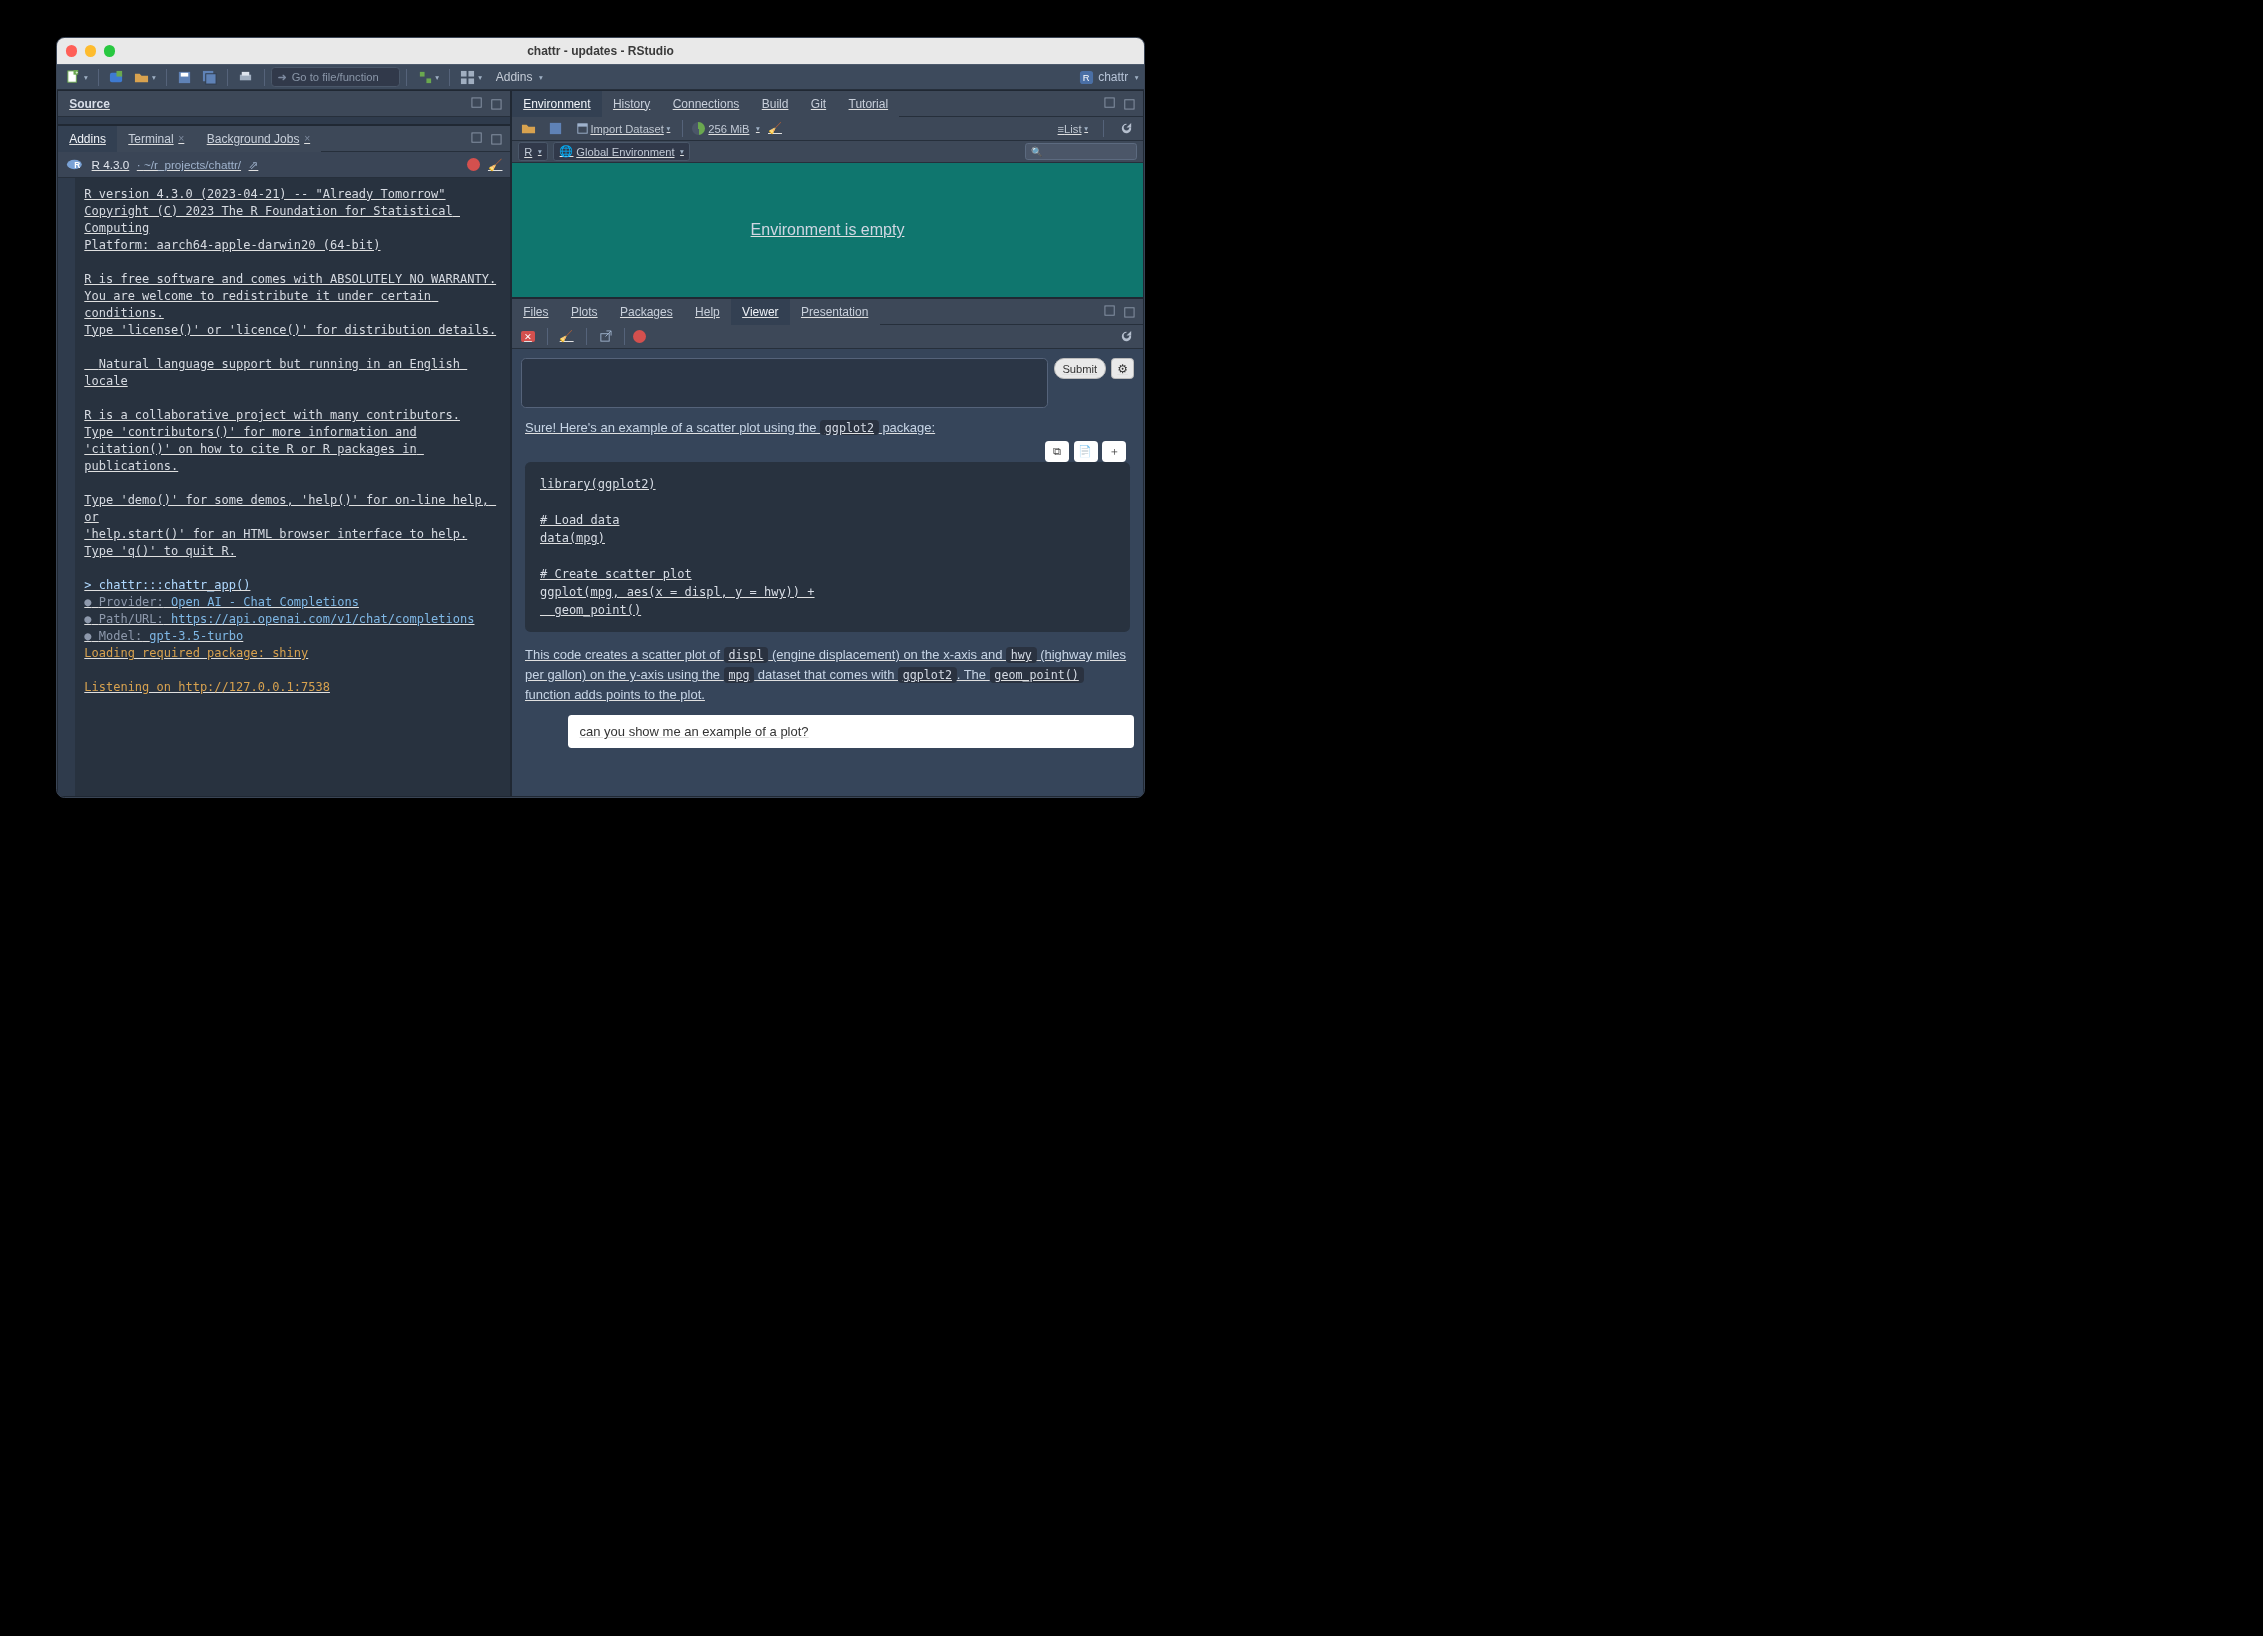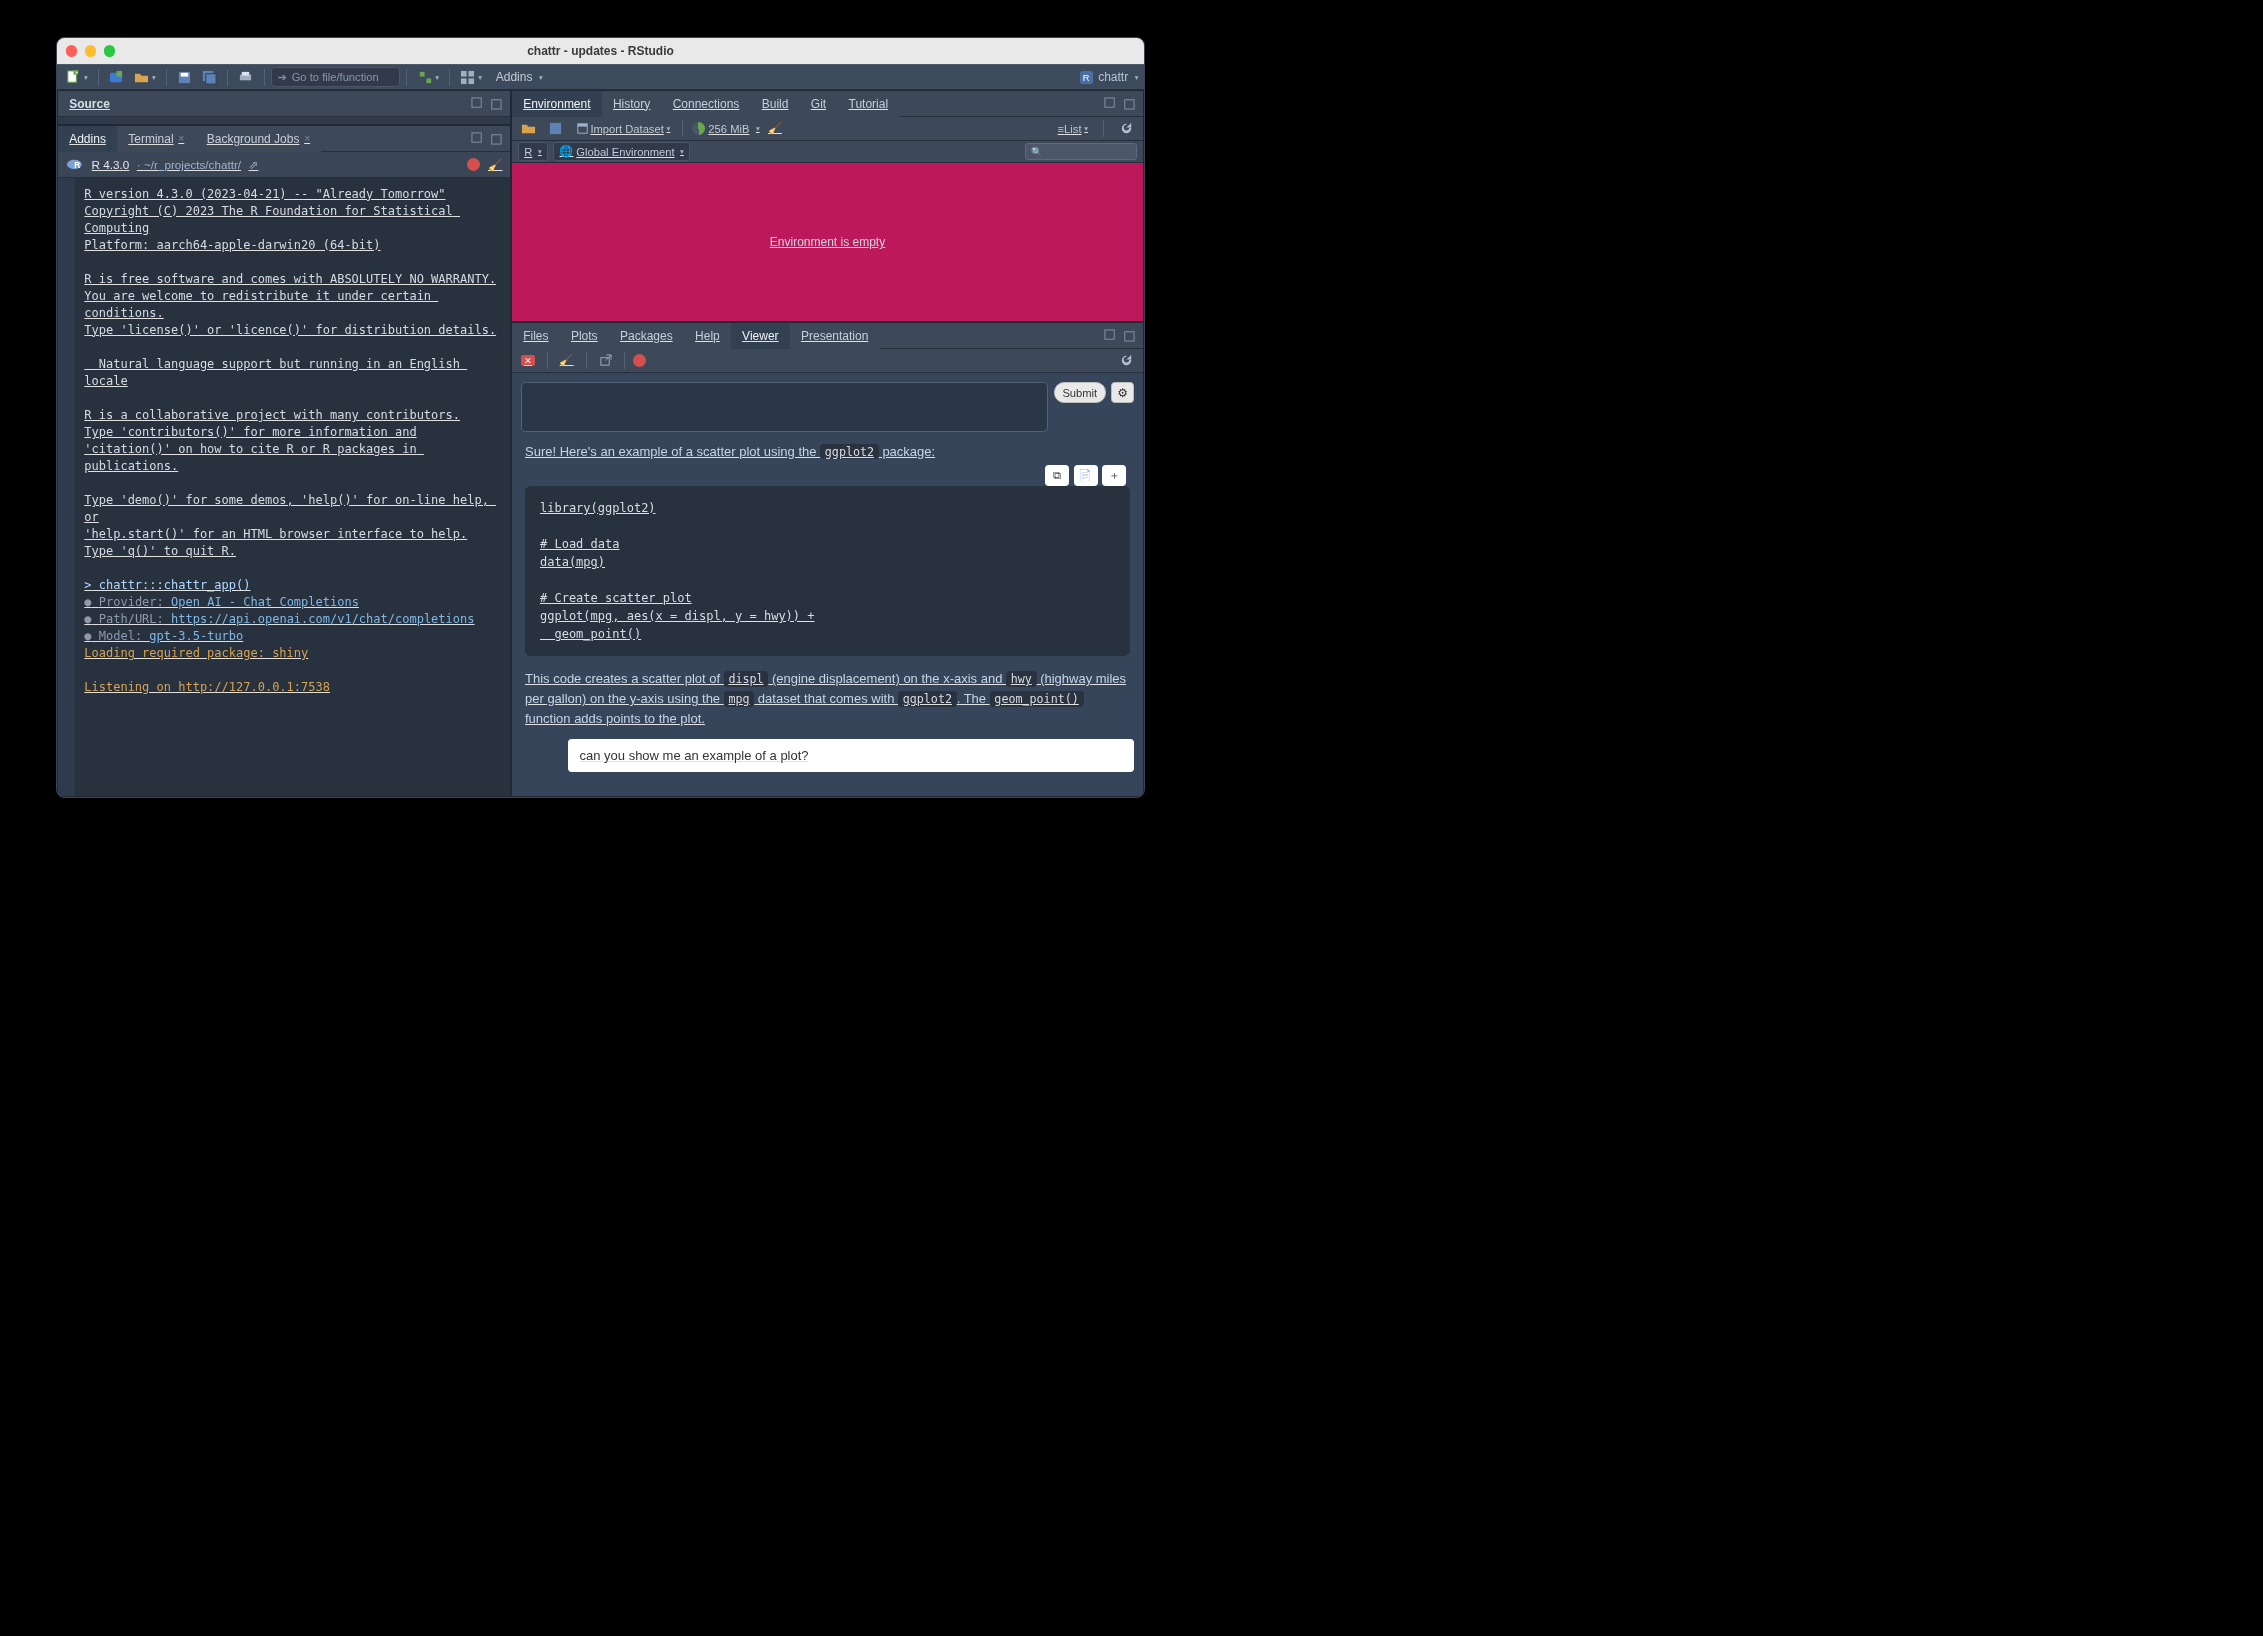--- a/index.html
+++ b/index.html
@@ -85,21 +85,21 @@
   }
   .pane {
     border:1.9px solid #202833;
     background:#2f3b4c;
     display:flex; flex-direction:column;
     min-height:0;
     text-decoration:underline;
   }
   .pane.source { height:35px; }
   .pane.console { flex:1; }
-  .pane.env { height:232px; }
+  .pane.env { height:208px; }
   .pane.viewer { flex:1; }
   
   .pane-header {
     height:26px; background:#3d4858;
     display:flex; align-items:center;
     padding-left:0;
     border-bottom:0.9px solid #262f3b;
   }
   .pane-title { padding:0 11.2px; color:#d8dee8; font-weight:600; font-size:12px;}
   .tab {
@@ -161,21 +161,21 @@
     color:#d7dbe2;
     white-space:pre-wrap;
     margin-left:17px;
   }
   .c-prompt { color:#b0d9ff;}
   .c-url { color:#7fb8e6;}
   .c-label { color:#8e99ac;}
   .c-orange { color:#d8a24f;}
   .c-dot { color:#8e99ac;}
   
-  .env-body { flex:1; background:#be185d; display:flex; align-items:center; justify-content:center; color:#cfd6e2; font-size:12px;}
+  .env-body { flex:1; background:#0f766e; display:flex; align-items:center; justify-content:center; color:#cfd6e2; font-size:16px;}
   
   .viewer-body {
     flex:1; background:#36455a;
     padding:9.3px 9.3px 9.3px 9.3px;
     overflow:auto;
     display:flex; flex-direction:column;
     gap:9.3px;
   }
   .chat-input-row { display:flex; gap:5.6px; align-items:flex-start;}
   .chat-textarea {

